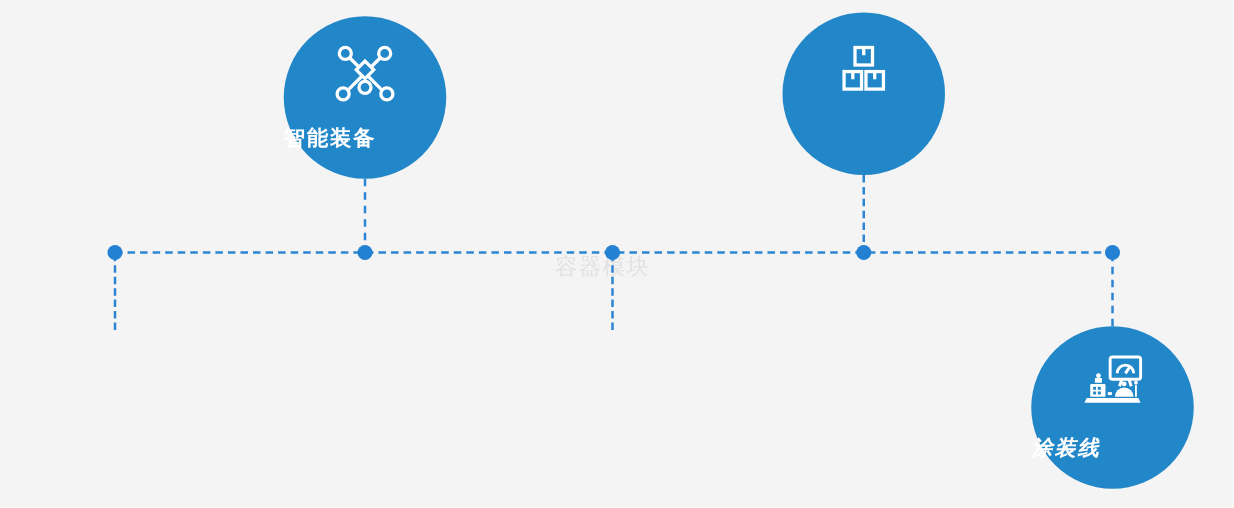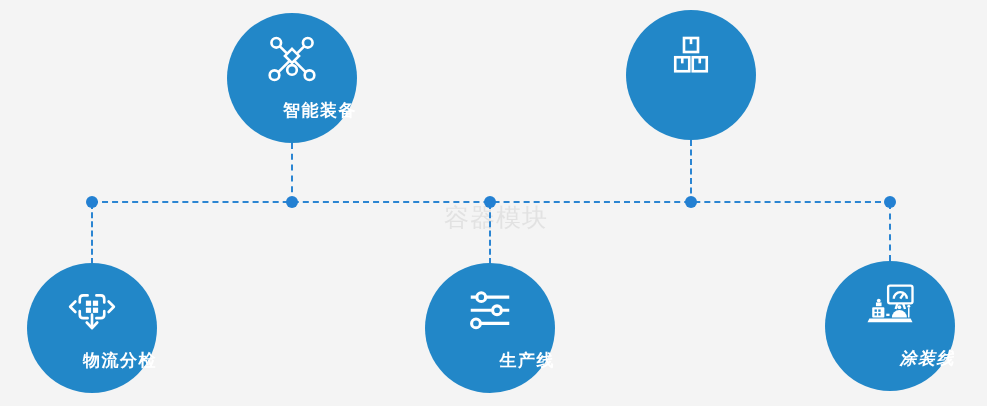--- a/index.html
+++ b/index.html
@@ -6,21 +6,21 @@
   .stage{
     position:relative;
     width:987px;height:406px;
     background:#f4f4f4;
     overflow:hidden;
     font-family:"DejaVu Sans","Liberation Sans",sans-serif;
   }
   .watermark{
     position:absolute;
     left:444px;top:201px;
-    font-size:25px;
+    font-size:18px;
     letter-spacing:1px;
     color:#e2e2e2;
     user-select:none;
     z-index:1;
   }
   .hline{
     position:absolute;
     border-top:2px dashed #2b85d2;
     z-index:2;
   }
@@ -46,21 +46,21 @@
   .node .icon{
     position:absolute;
     left:50%;top:21px;
     transform:translateX(-50%);
     width:56px;height:56px;
   }
   .node .icon svg{display:block;width:100%;height:100%;}
   .node .label{
     position:absolute;
     left:0;right:0;top:86px;
-    text-align:right;
+    text-align:left;
     color:#ffffff;
     font-size:17px;
     font-weight:bold;
     letter-spacing:1.5px;
     white-space:nowrap;
   }
   .icon-lg{width:64px !important;height:60px !important;top:18px !important;}
 </style>
 </head>
 <body>
@@ -108,59 +108,21 @@
           <line x1="32" y1="8" x2="32" y2="15"></line>
           <rect x="14" y="30" width="16" height="16"></rect>
           <line x1="22" y1="30" x2="22" y2="37"></line>
           <rect x="34" y="30" width="16" height="16"></rect>
           <line x1="42" y1="30" x2="42" y2="37"></line>
         </g>
       </svg>
     </span>
   </div>
 
-  <div class="node" style="left:27px;top:263px;">
-    <span class="icon">
-      <svg viewBox="0 0 64 64">
-        <g stroke="#ffffff" stroke-width="3" fill="none" stroke-linecap="round" stroke-linejoin="round">
-          <path d="M18 21 V17 Q18 13 22 13 H27"></path>
-          <path d="M37 13 H42 Q46 13 46 17 V21"></path>
-          <path d="M46 31 V35 Q46 39 42 39 H37"></path>
-          <path d="M27 39 H22 Q18 39 18 35 V31"></path>
-          <path d="M13 20 L7 26 L13 32"></path>
-          <path d="M51 20 L57 26 L51 32"></path>
-          <line x1="32" y1="35" x2="32" y2="49"></line>
-          <path d="M26 44 L32 50.5 L38 44"></path>
-        </g>
-        <g fill="#ffffff">
-          <rect x="25" y="19" width="6" height="6"></rect>
-          <rect x="33" y="19" width="6" height="6"></rect>
-          <rect x="25" y="27" width="6" height="6"></rect>
-          <rect x="33" y="27" width="6" height="6"></rect>
-        </g>
-      </svg>
-    </span>
-    <span class="label">物流分检</span>
-  </div>
 
-  <div class="node" style="left:425px;top:263px;">
-    <span class="icon">
-      <svg viewBox="0 0 64 64">
-        <g stroke="#ffffff" stroke-width="3.5" fill="none">
-          <line x1="10" y1="15" x2="54" y2="15"></line>
-          <line x1="10" y1="30" x2="54" y2="30"></line>
-          <line x1="10" y1="45" x2="54" y2="45"></line>
-          <circle cx="22" cy="15" r="5" fill="#2287c8"></circle>
-          <circle cx="40" cy="30" r="5" fill="#2287c8"></circle>
-          <circle cx="16" cy="45" r="5" fill="#2287c8"></circle>
-        </g>
-      </svg>
-    </span>
-    <span class="label">生产线</span>
-  </div>
 
   <div class="node" style="left:825px;top:261px;font-style:italic;">
     <span class="icon icon-lg">
       <svg viewBox="0 0 64 64">
         <g stroke="#ffffff" stroke-width="2.5" fill="none">
           <rect x="30" y="7" width="26" height="19" rx="2"></rect>
           <path d="M36 21 A7 7 0 0 1 50 21"></path>
           <line x1="43" y1="21" x2="47" y2="15"></line>
           <line x1="40" y1="26" x2="38" y2="32"></line>
           <line x1="46" y1="26" x2="48" y2="32"></line>

